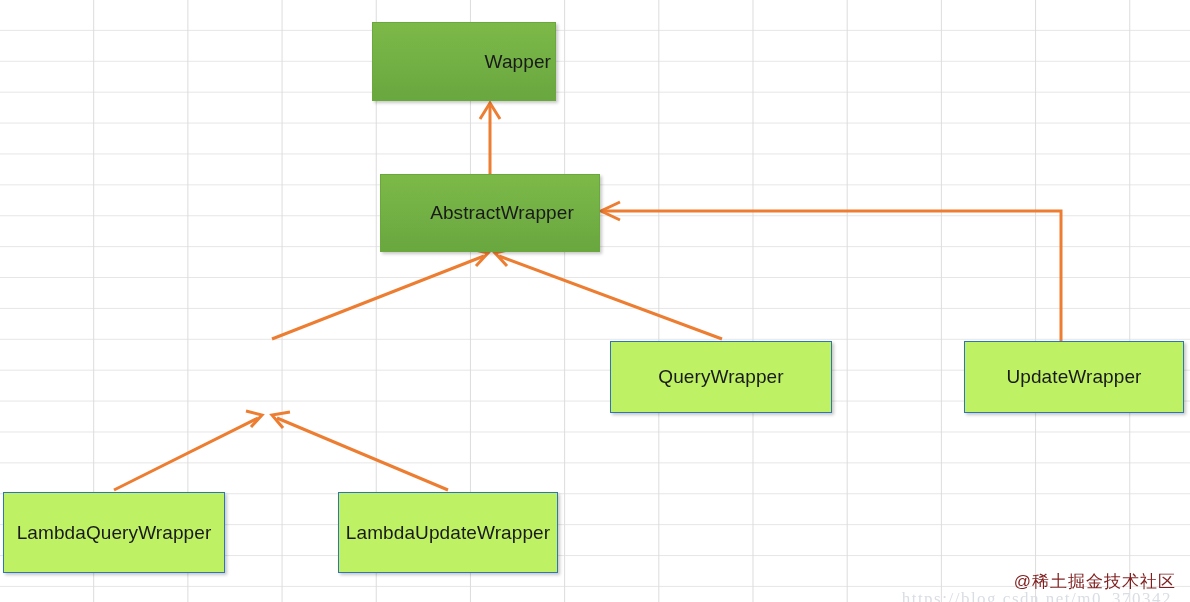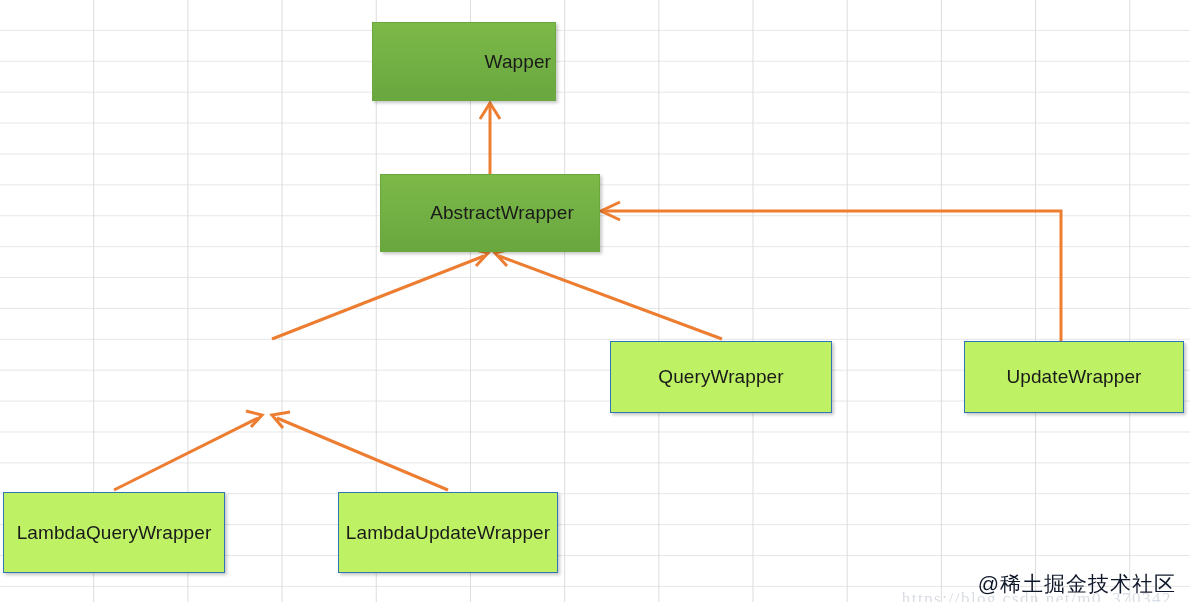--- a/index.html
+++ b/index.html
@@ -66,22 +66,22 @@
   }
   
   .watermark {
     position: absolute;
     white-space: nowrap;
     pointer-events: none;
   }
   #wm-juejin {
     right: 14px;
     top: 570px;
-    font-size: 21px;
-    color: #0f172a;
+    font-size: 17px;
+    color: #7f1d1d;
     letter-spacing: 1px;
   }
   #wm-csdn {
     right: 18px;
     top: 589px;
     font-size: 17px;
     color: #d9dde4;
     letter-spacing: 1.5px;
     font-family: "Liberation Serif", serif;
   }

